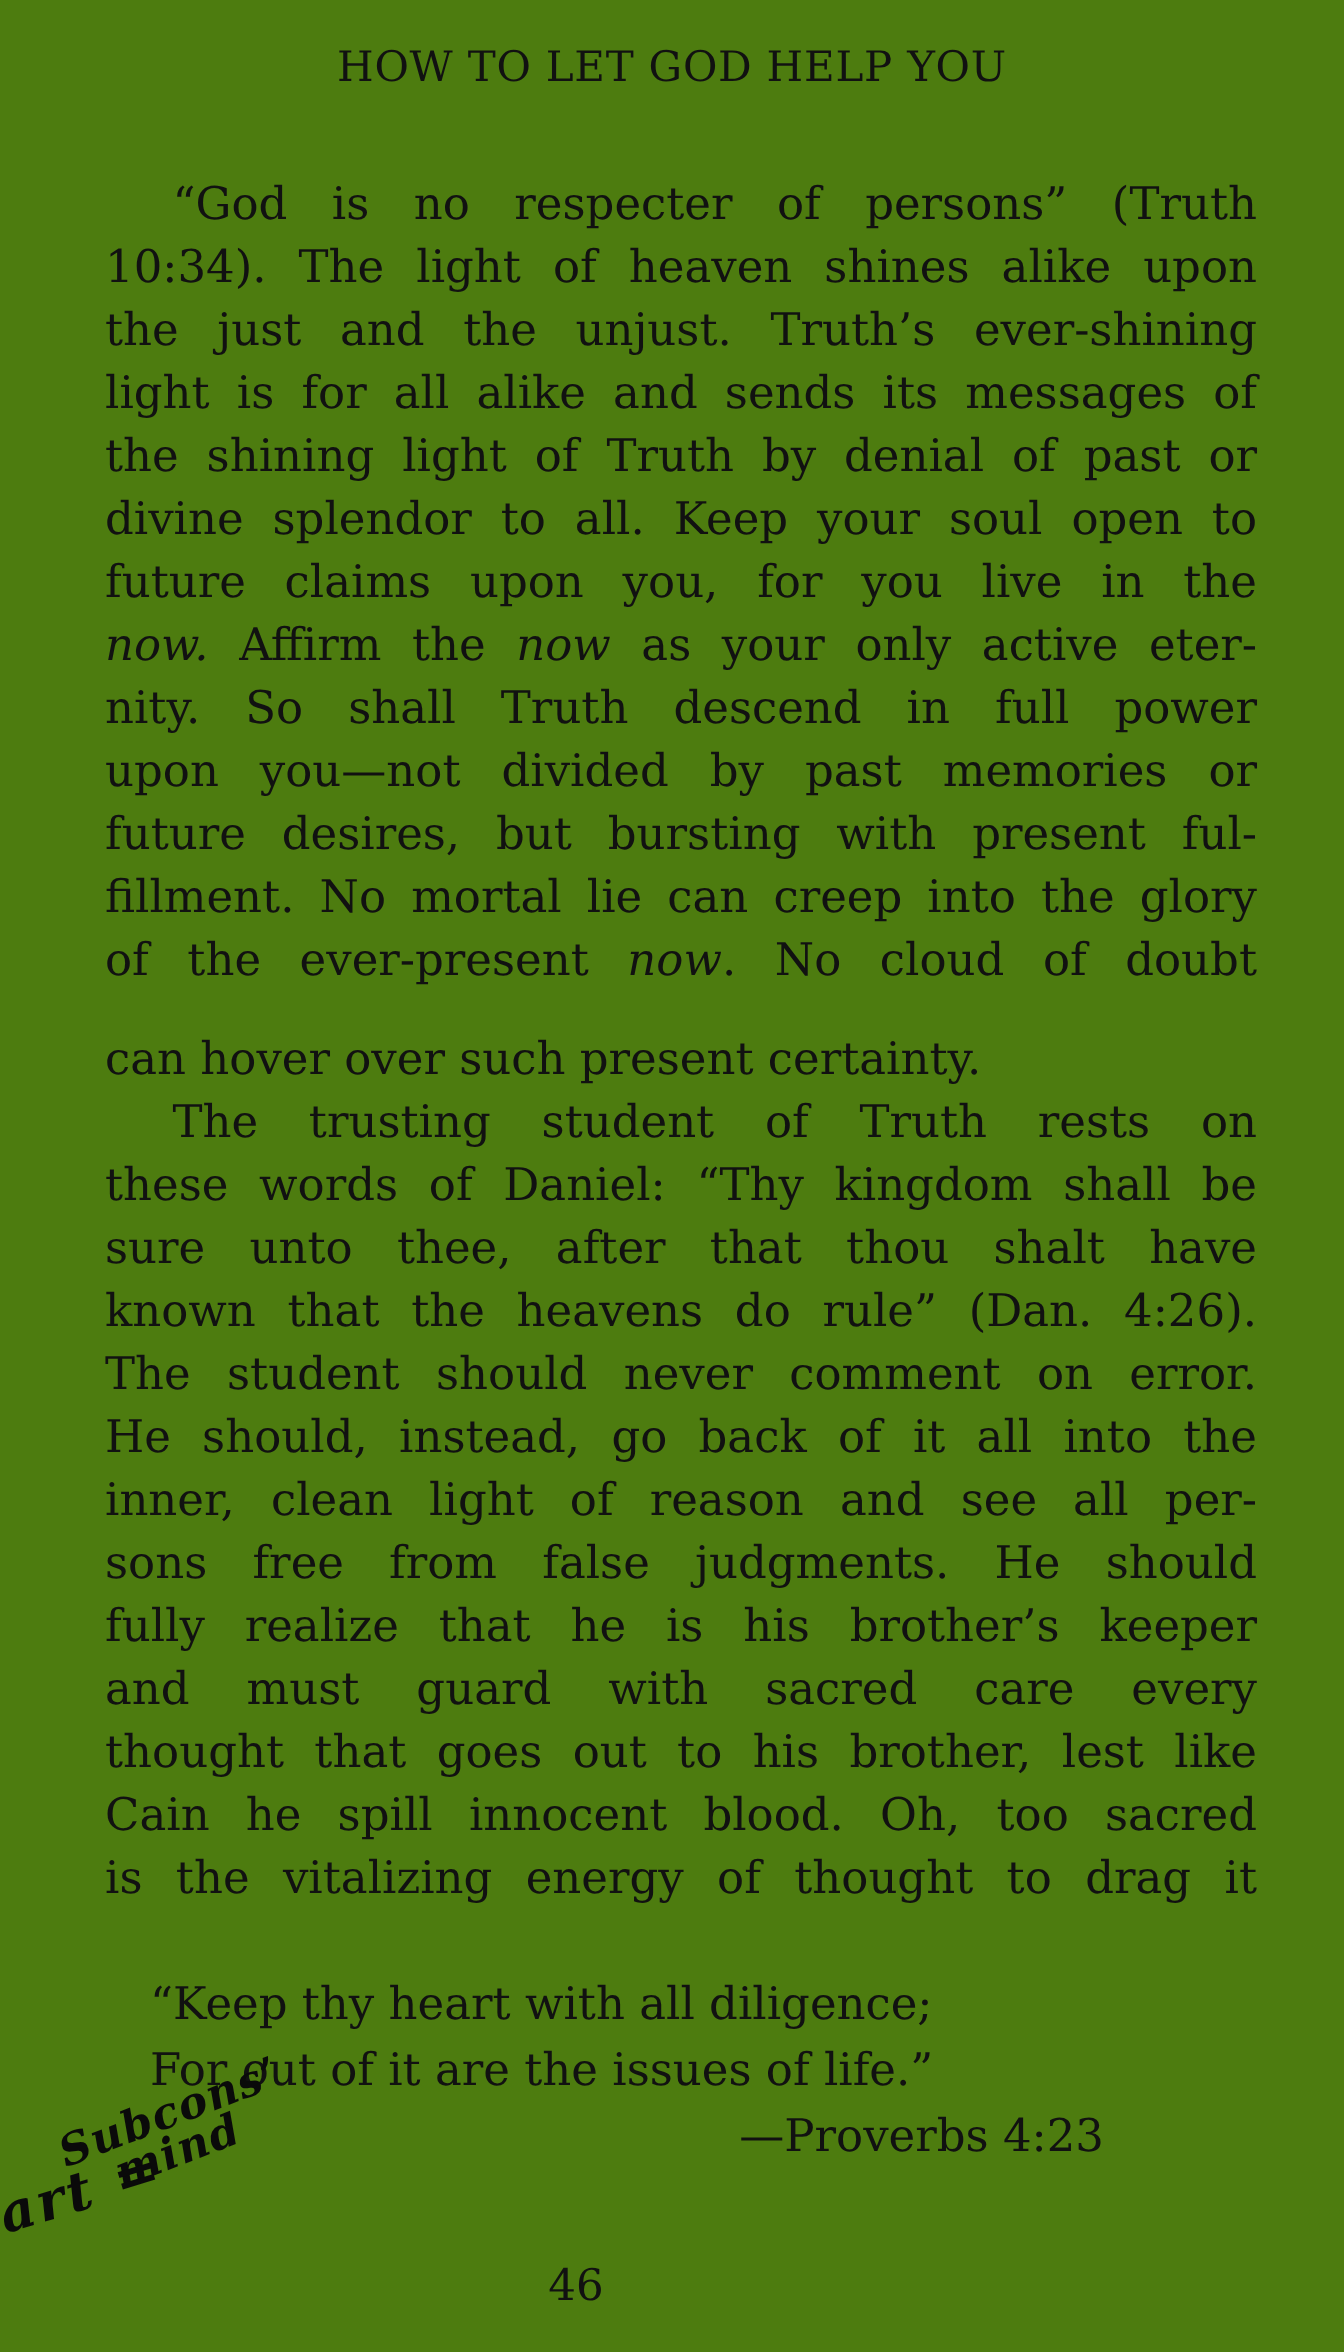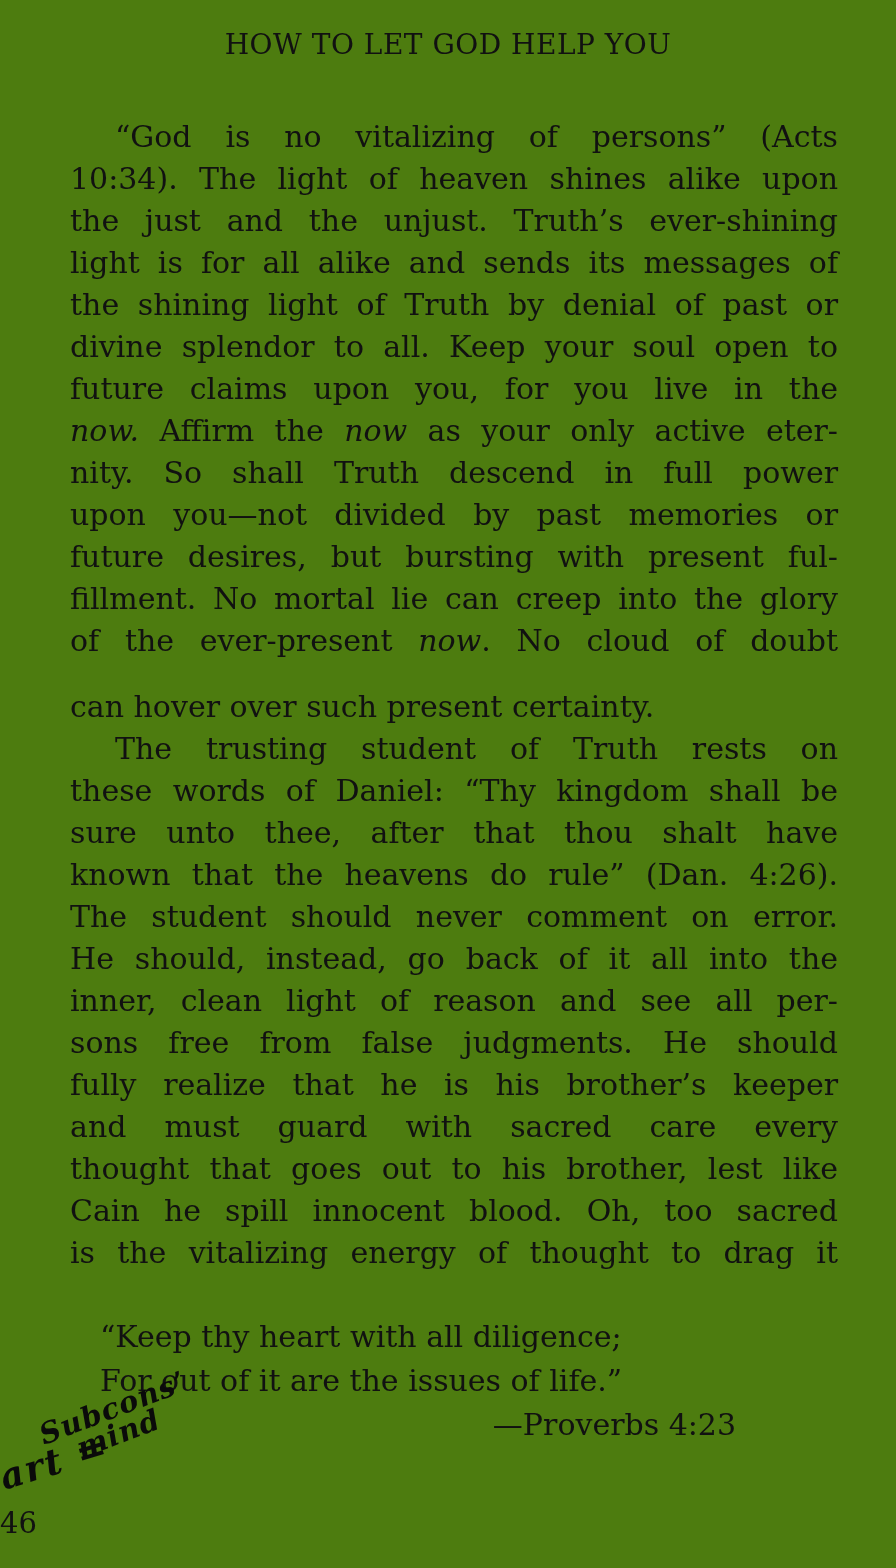--- a/index.html
+++ b/index.html
@@ -76,33 +76,33 @@
     font-weight: bold;
     font-size: 36px;
     letter-spacing: 2px;
     color: #0a0a0a;
   }
   .page-number {
     position: absolute;
     top: 1506px;
     left: 0;
     width: 768px;
-    text-align: left;
+    text-align: center;
     font-size: 29px;
   }
 </style>
 </head>
 <body>
 
 <div class="page">
 
   <div class="running-head">HOW TO LET GOD HELP YOU</div>
 
   <div class="body-text" id="body-text">
-      <div class="line first"><span>“God is no vitalizing of persons” (Acts</span></div>
+      <div class="line first"><span>“God is no respecter of persons” (Truth</span></div>
       <div class="line"><span>10:34). The light of heaven shines alike upon</span></div>
       <div class="line"><span>the just and the unjust. Truth’s ever-shining</span></div>
       <div class="line"><span>light is for all alike and sends its messages of</span></div>
       <div class="line"><span>the shining light of Truth by denial of past or</span></div>
       <div class="line"><span>divine splendor to all. Keep your soul open to</span></div>
       <div class="line"><span>future claims upon you, for you live in the</span></div>
       <div class="line"><em>now.</em><span> Affirm the </span><em>now</em><span> as your only active eter-</span></div>
       <div class="line"><span>nity. So shall Truth descend in full power</span></div>
       <div class="line"><span>upon you—not divided by past memories or</span></div>
       <div class="line"><span>future desires, but bursting with present ful-</span></div>

